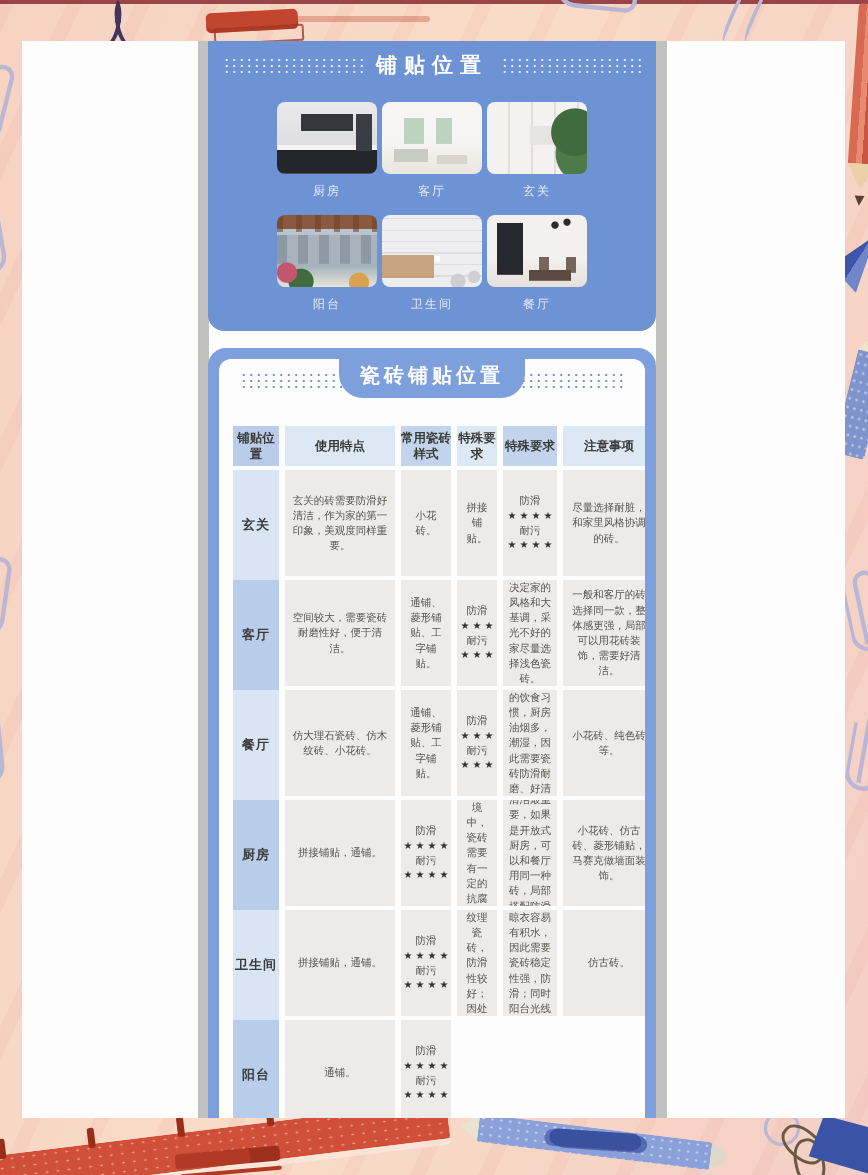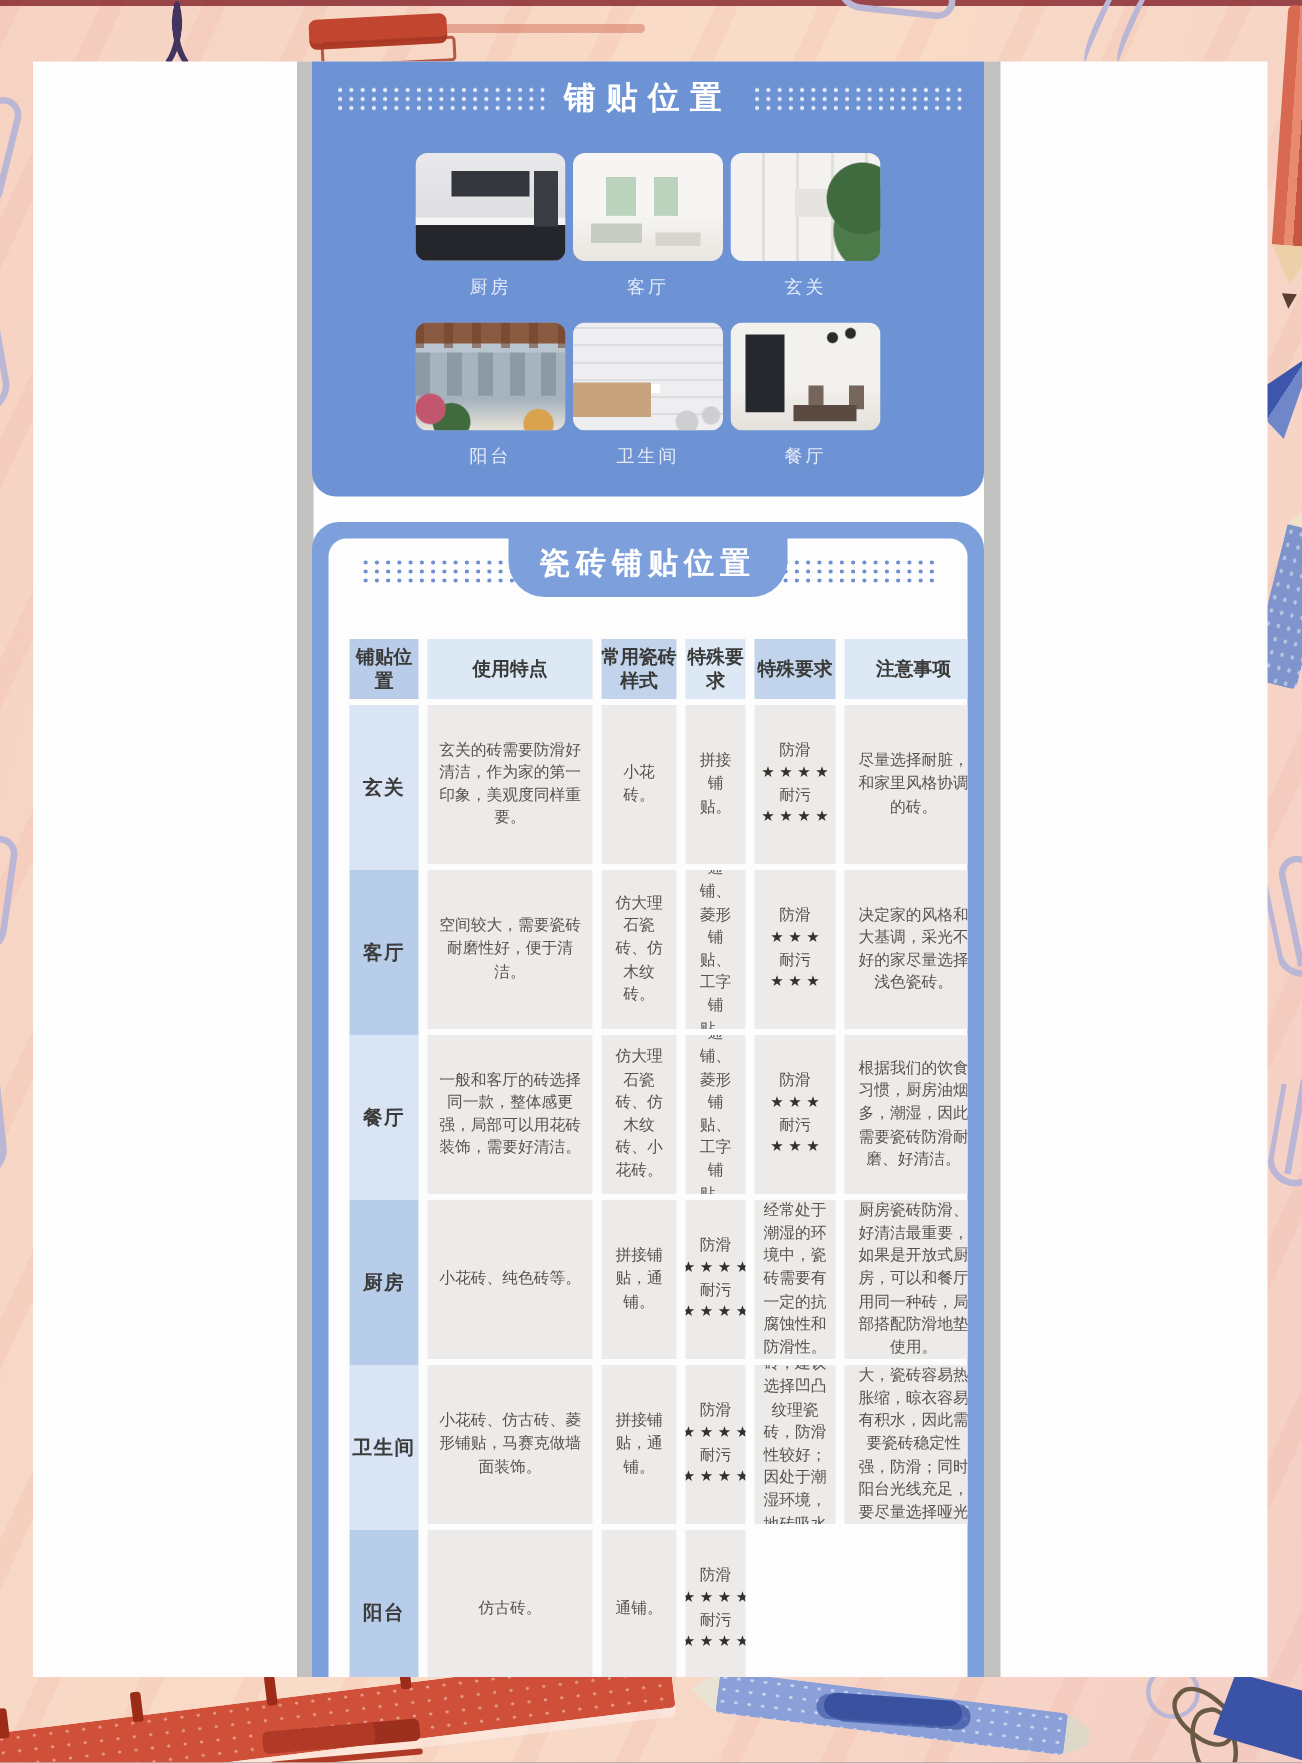--- a/index.html
+++ b/index.html
@@ -266,21 +266,20 @@
           <div class="cell">拼接铺贴。</div>
           <div class="cell req">
             <span>防滑</span>
             <span class="stars">★★★★</span>
             <span>耐污</span>
             <span class="stars">★★★★</span>
           </div>
           <div class="cell">尽量选择耐脏，和家里风格协调的砖。</div>
 
           <div class="cell">空间较大，需要瓷砖耐磨性好，便于清洁。</div>
-          <div class="cell">仿大理石瓷砖、仿木纹砖。</div>
           <div class="cell">通铺、菱形铺贴、工字铺贴。</div>
           <div class="cell req">
             <span>防滑</span>
             <span class="stars">★★★</span>
             <span>耐污</span>
             <span class="stars">★★★</span>
           </div>
           <div class="cell">决定家的风格和大基调，采光不好的家尽量选择浅色瓷砖。</div>
 
           <div class="cell">一般和客厅的砖选择同一款，整体感更强，局部可以用花砖装饰，需要好清洁。</div>

